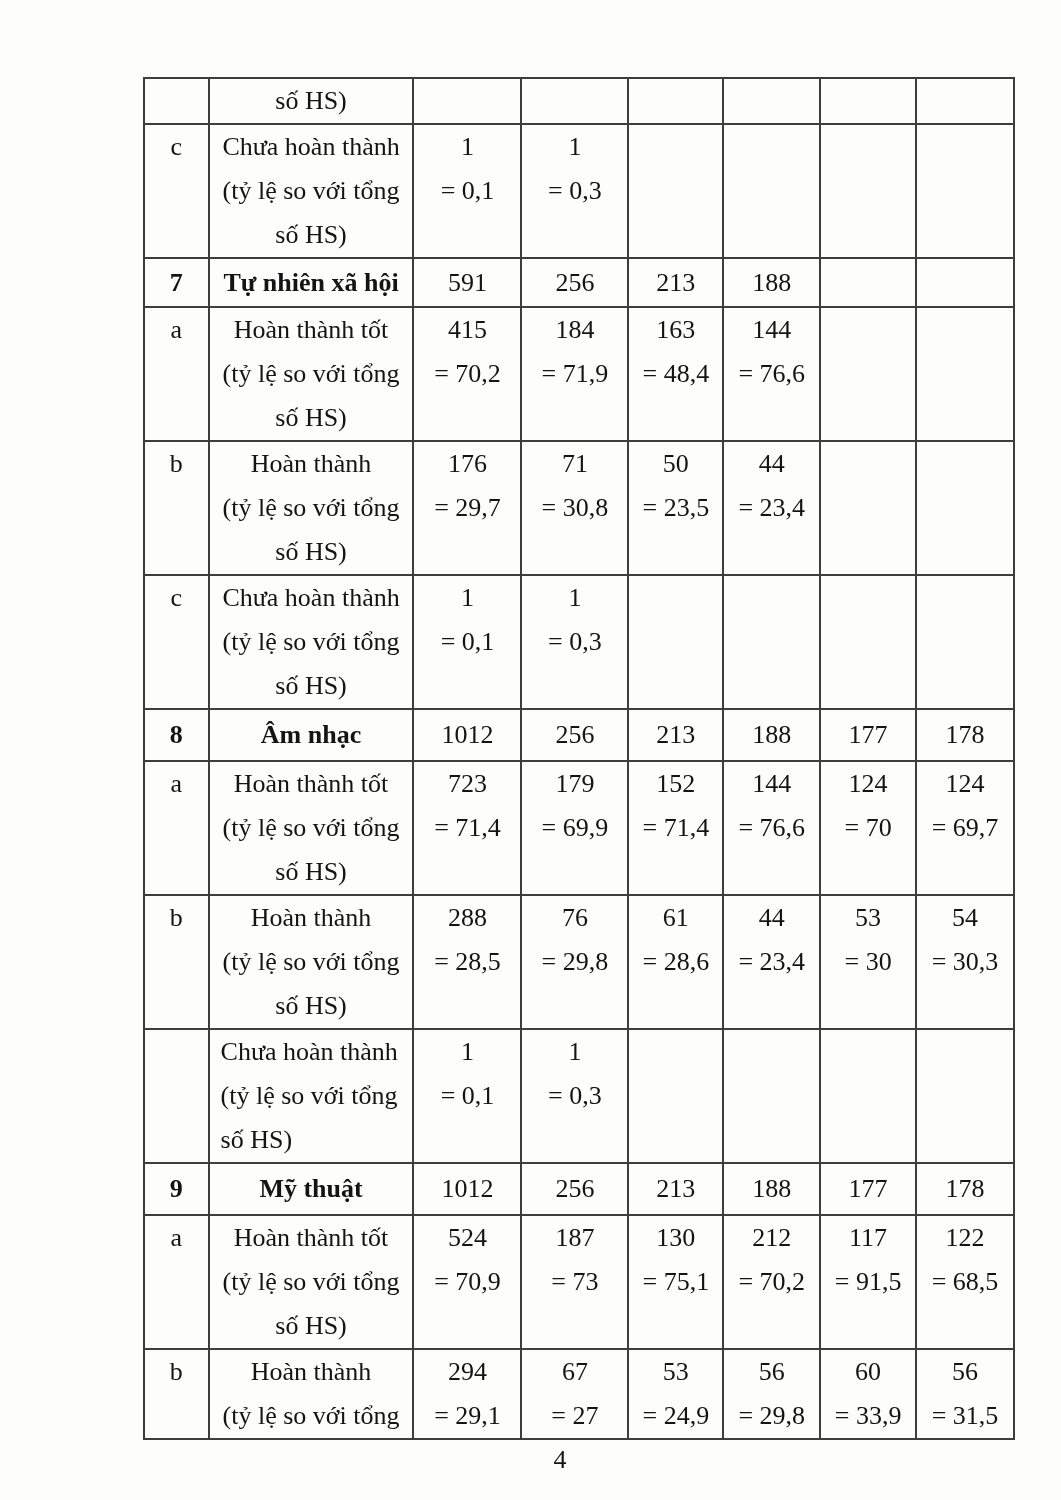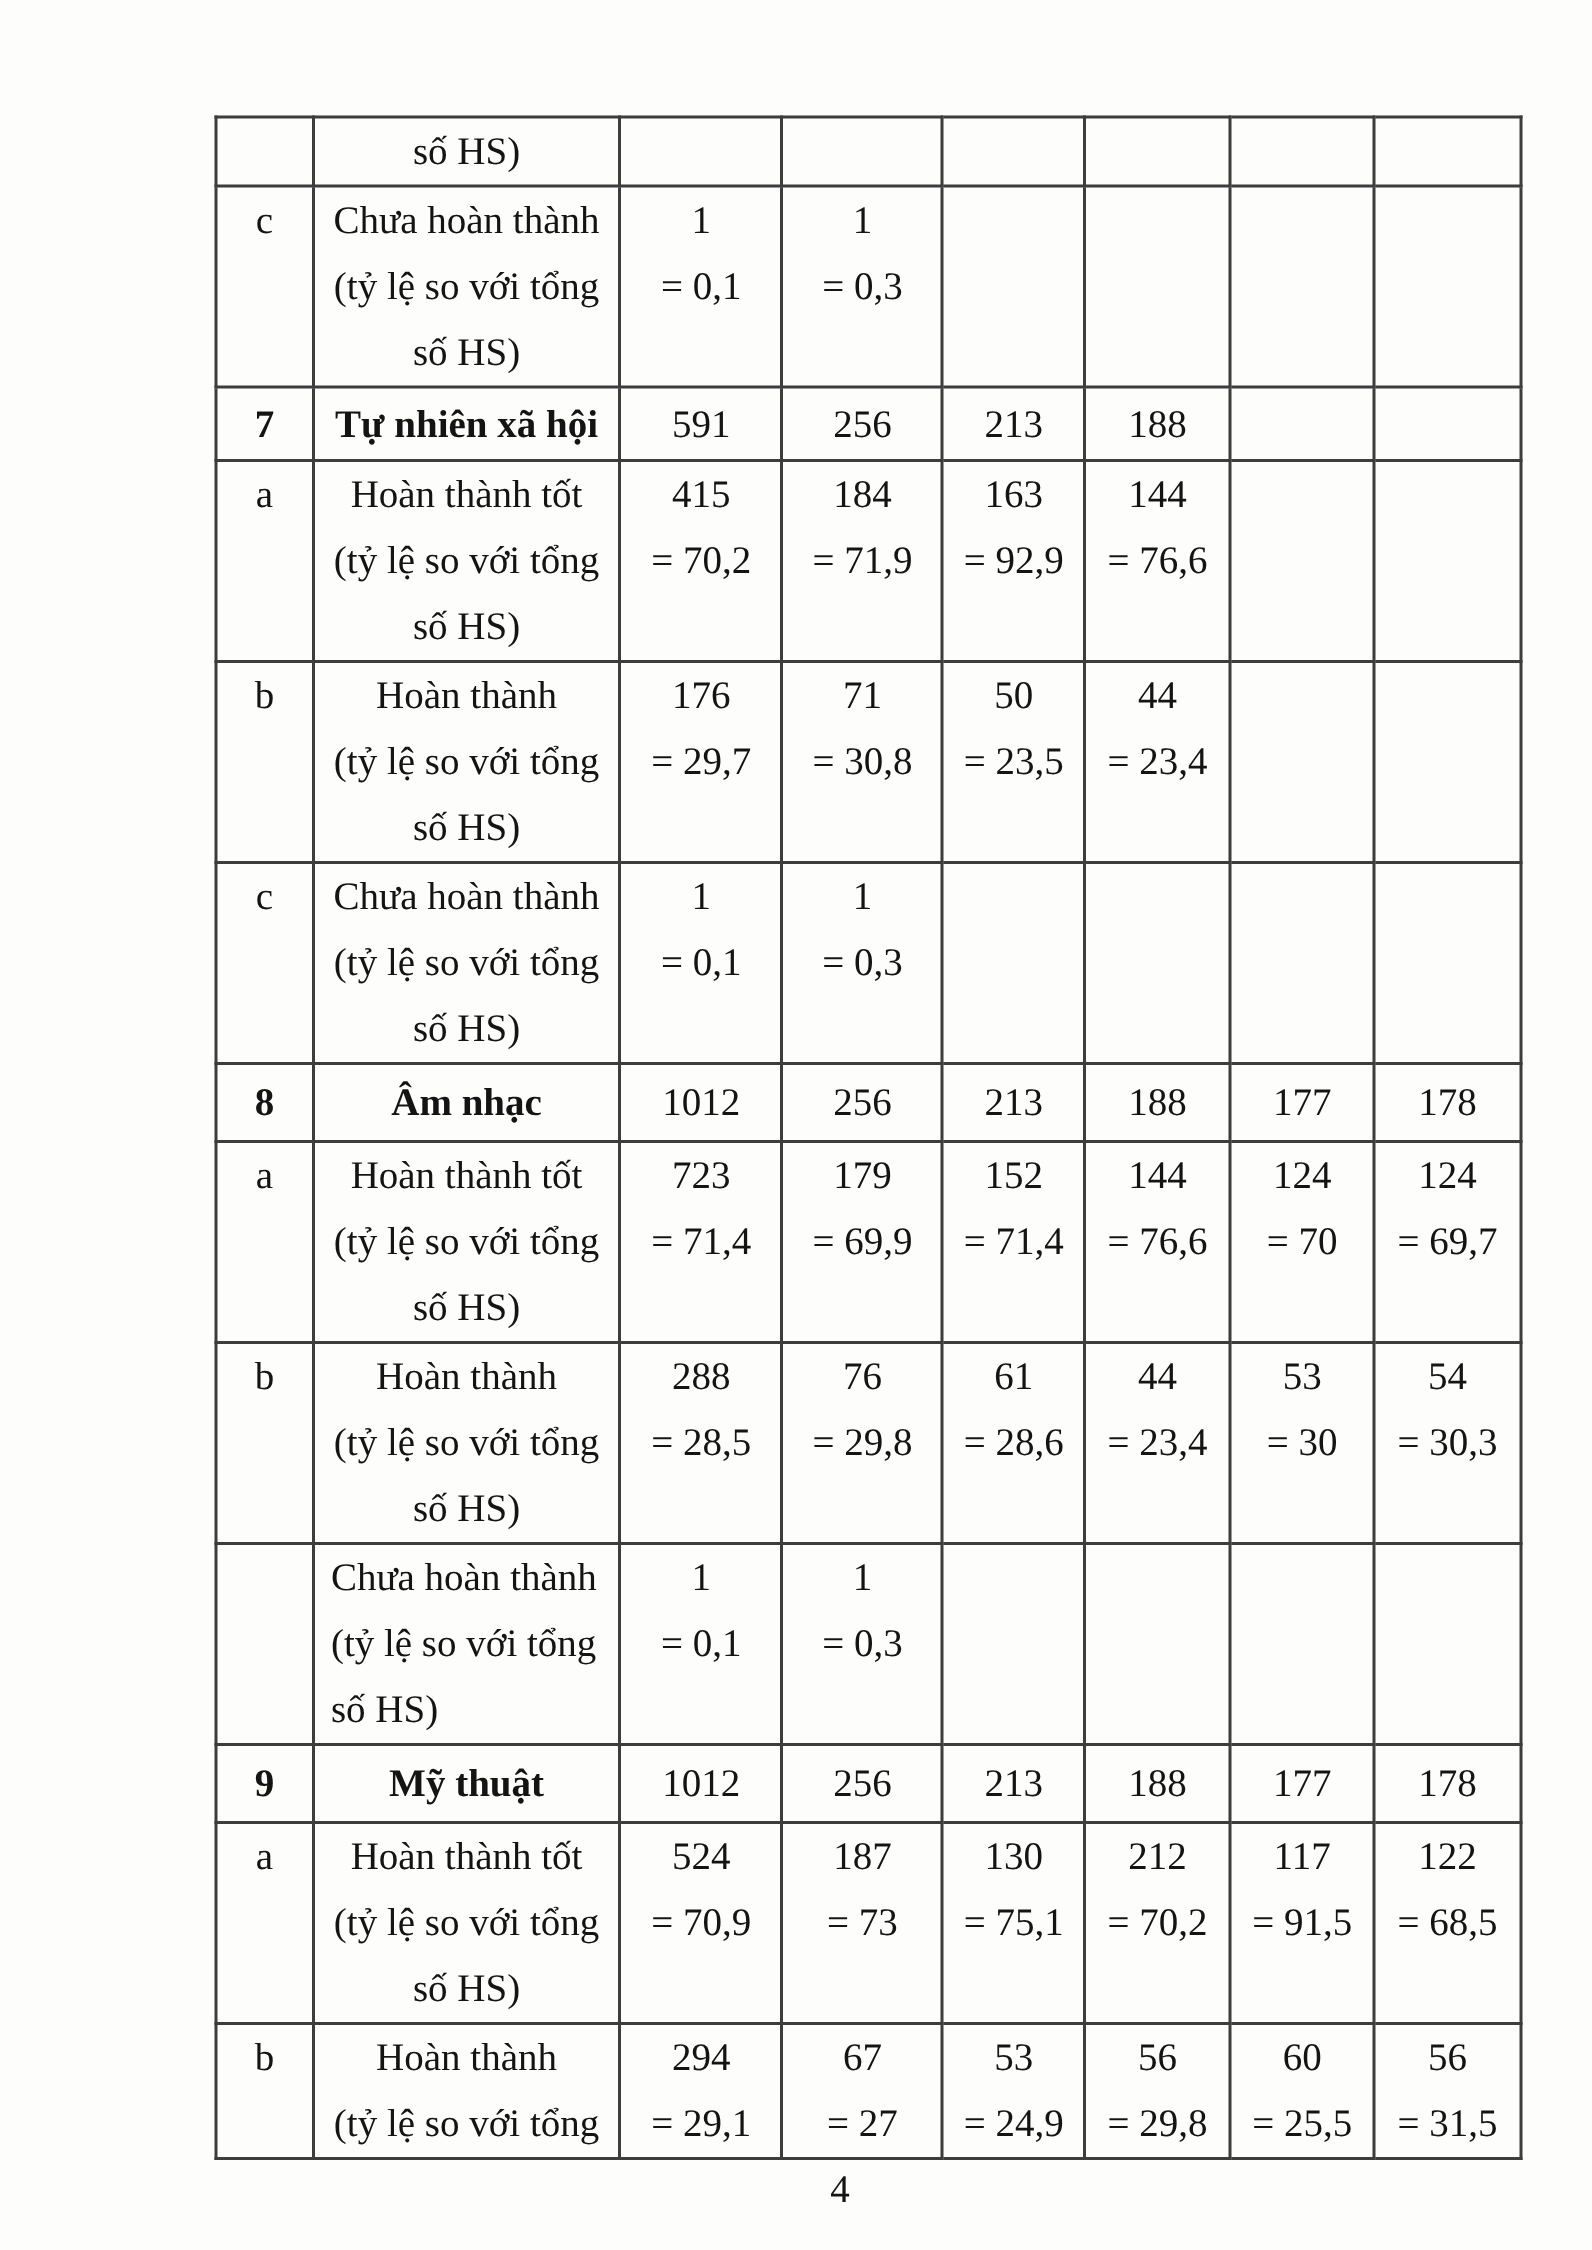--- a/index.html
+++ b/index.html
@@ -131,21 +131,21 @@
           <td class="v-top">
             <div class="line">415</div>
             <div class="line">= 70,2</div>
           </td>
           <td class="v-top">
             <div class="line">184</div>
             <div class="line">= 71,9</div>
           </td>
           <td class="v-top">
             <div class="line">163</div>
-            <div class="line">= 92,9</div>
+            <div class="line">= 48,4</div>
           </td>
           <td class="v-top">
             <div class="line">144</div>
             <div class="line">= 76,6</div>
           </td>
           <td class="v-top"></td>
           <td class="v-top"></td>
         </tr>
         <tr style="height: 130px;">
           <td class="v-top letter-cell">
@@ -390,21 +390,21 @@
           <td class="v-top">
             <div class="line">53</div>
             <div class="line">= 24,9</div>
           </td>
           <td class="v-top">
             <div class="line">56</div>
             <div class="line">= 29,8</div>
           </td>
           <td class="v-top">
             <div class="line">60</div>
-            <div class="line">= 25,5</div>
+            <div class="line">= 33,9</div>
           </td>
           <td class="v-top">
             <div class="line">56</div>
             <div class="line">= 31,5</div>
           </td>
         </tr>
       </tbody>
   </table>
 
   <div class="page-number">4</div>

